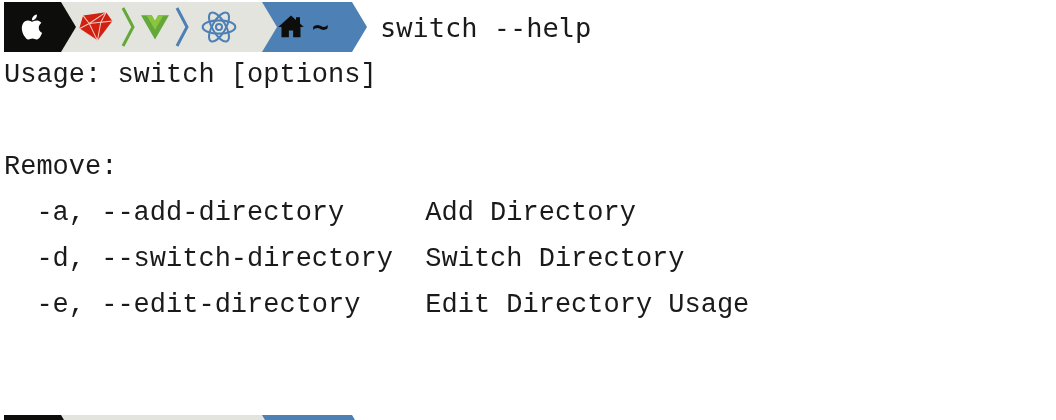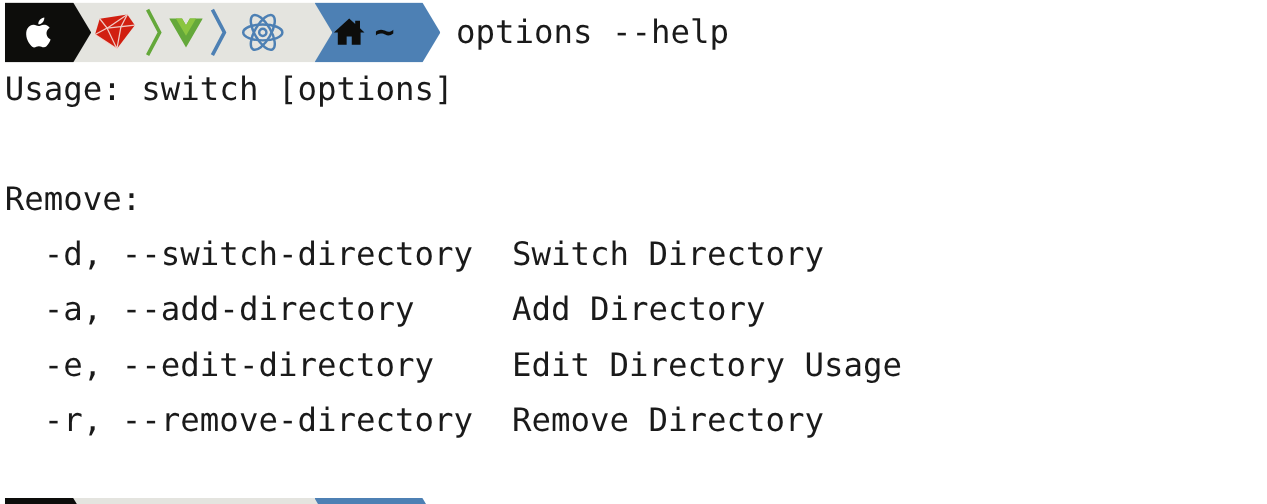--- a/index.html
+++ b/index.html
@@ -63,20 +63,21 @@
     white-space: pre;
   }
 
   
   .output { padding-left: 4px; }
   .line {
     height: 46px;
     line-height: 46px;
     font-size: 27px;
     white-space: pre;
+    font-family: Liberation Mono, monospace;
   }
 
   
   .next-prompt {
     position: absolute;
     top: 413px;
     left: 0;
     width: 1056px;
   }
 </style>
@@ -140,31 +141,30 @@
 
     <div class="seg seg-cwd">
       <span class="icon">
         <svg width="30" height="30" viewBox="0 0 24 24">
           <path fill="#0d0d0b" d="M16 4.2h3.2v5l3 2.8h-2.6v8.2h-5.9v-5.4h-3.4v5.4H4.4V12H1.8L12 2.8l4 3.6V4.2z"></path>
         </svg>
       </span>
       <span class="tilde">~</span>
     </div>
 
-    <span class="command">options --help</span>
+    <span class="command">switch --help</span>
   </div>
 
   <div class="output">
     <div class="line">Usage: switch [options]</div>
     <div class="line"></div>
     <div class="line">Remove:</div>
+    <div class="line">  -a, --add-directory     Add Directory</div>
     <div class="line">  -d, --switch-directory  Switch Directory</div>
-    <div class="line">  -a, --add-directory     Add Directory</div>
     <div class="line">  -e, --edit-directory    Edit Directory Usage</div>
-    <div class="line">  -r, --remove-directory  Remove Directory</div>
   </div>
 
   <div class="next-prompt">
     <div class="prompt-row" style="margin-top:0;">
       <div class="seg seg-os">
         
       </div>
       <div class="seg seg-tools">
 
         <span class="icon sep-chevron">

